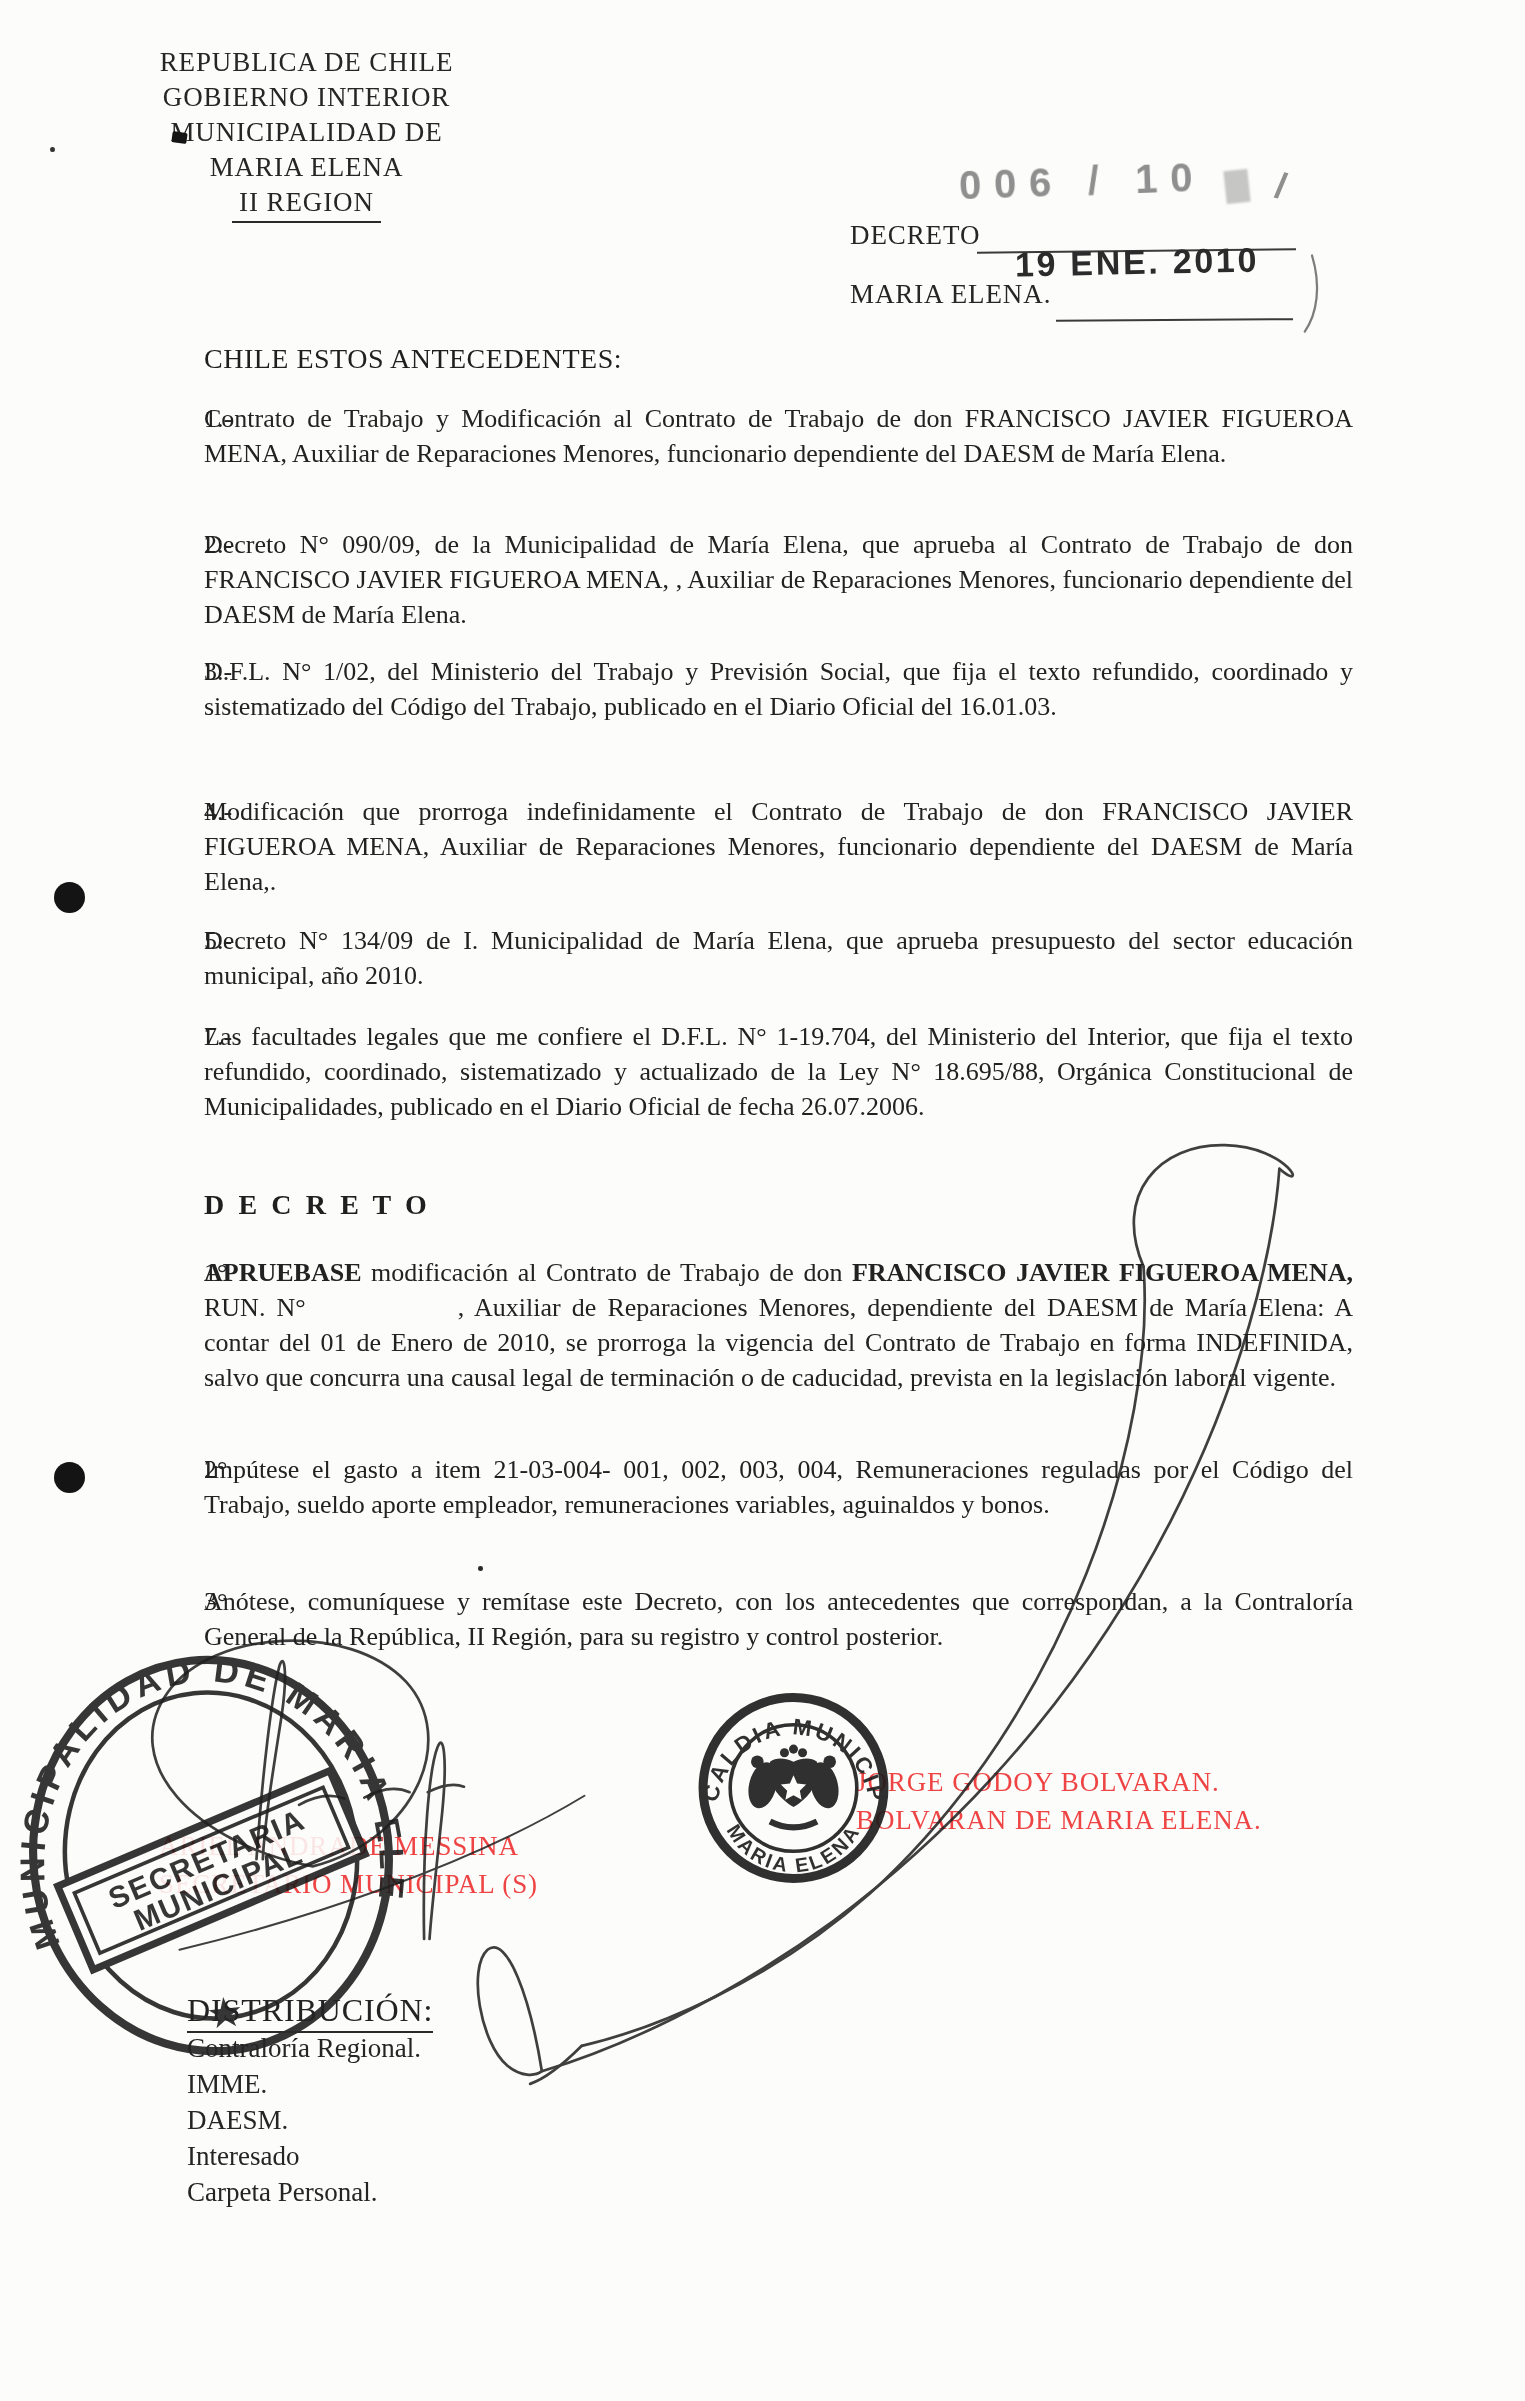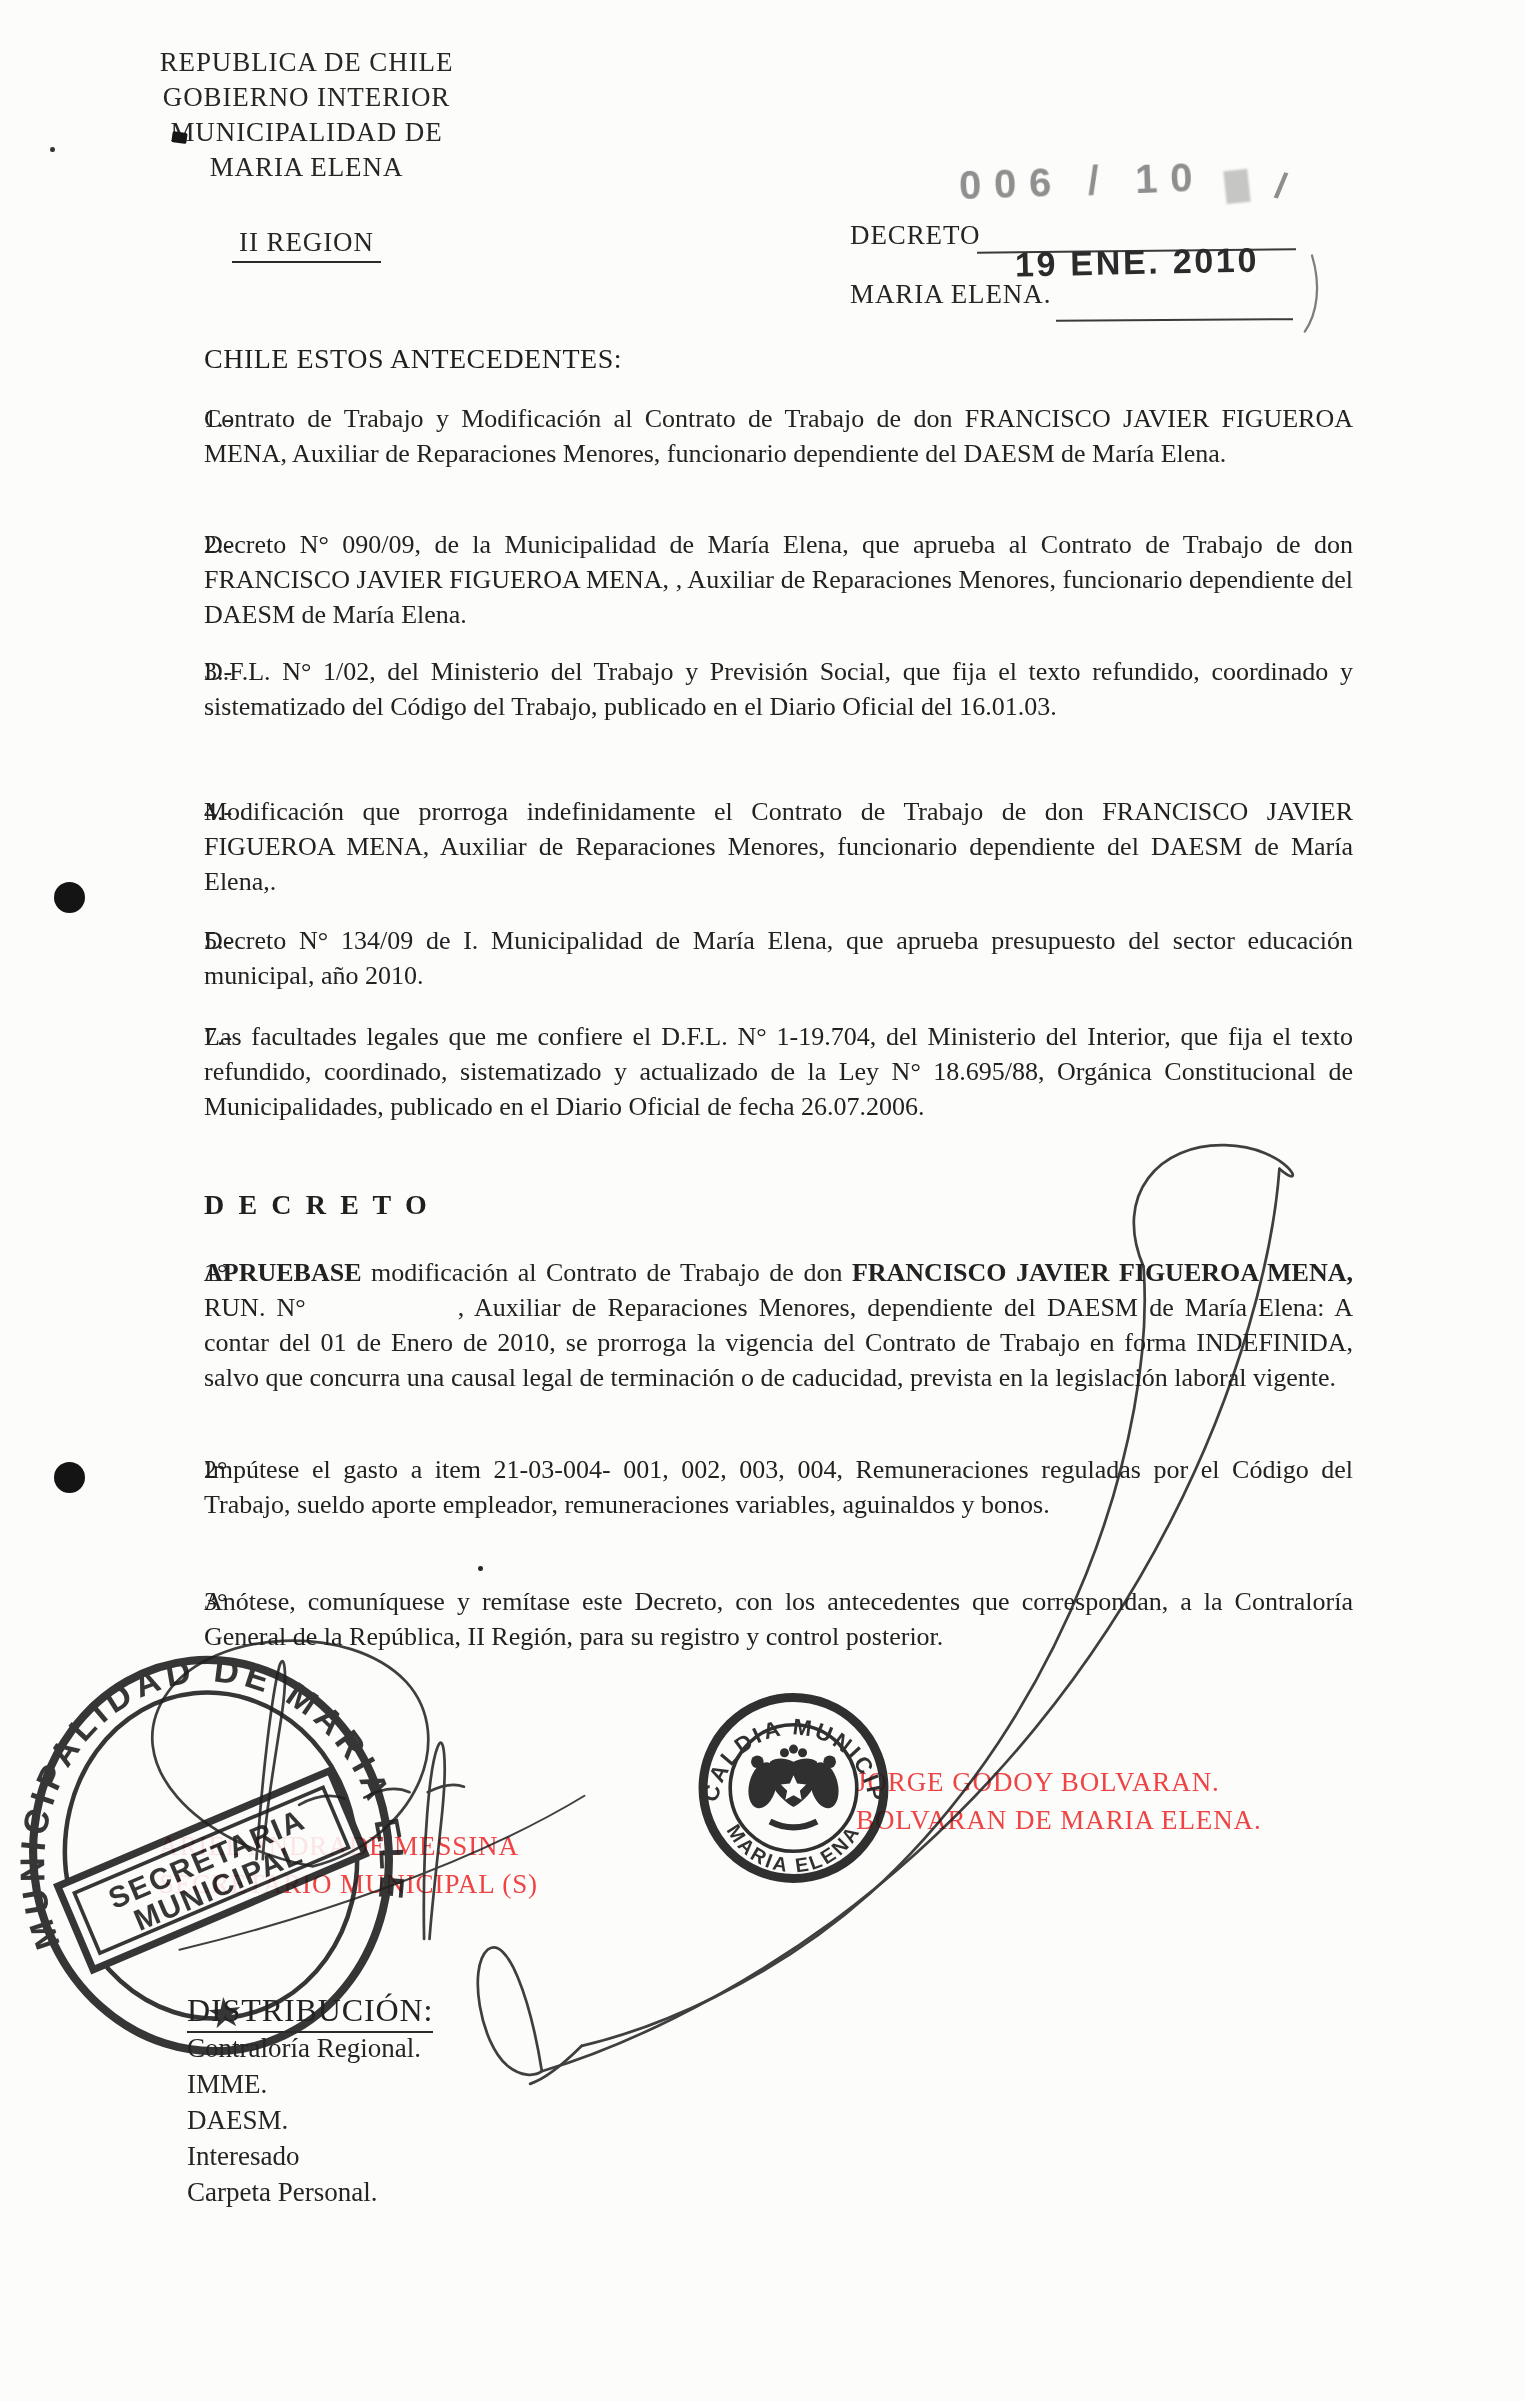--- a/index.html
+++ b/index.html
@@ -5,21 +5,21 @@
   html,body{margin:0;padding:0;background:#e8e8e6;}
   .page{
     position:relative;width:1525px;height:2401px;margin:0 auto;
     background:#fcfcfb;overflow:hidden;
     font-family:"Liberation Serif","DejaVu Serif",serif;color:#222;
   }
   .abs{position:absolute;}
   
   .letterhead{left:116px;top:45px;width:381px;text-align:center;
     font-size:27px;line-height:35px;color:#262626;letter-spacing:0.9px;}
-  .letterhead .ul{display:inline-block;border-bottom:2.7px solid #2a2a2a;padding:0 7.2px 0.9px;margin-top:40px;}
+  .letterhead .ul{display:inline-block;border-bottom:2.7px solid #2a2a2a;padding:0 7.2px 0.9px;}
   .mark-sq{left:172px;top:132px;width:14.5px;height:11px;background:#151515;border-radius:1.8px;transform:rotate(8deg);}
   .mark-dot{left:50px;top:147px;width:4.5px;height:5.4px;background:#333;border-radius:50%;}
   
   .h-label{font-size:27px;color:#262626;letter-spacing:0.9px;}
   .h-line{height:0;border-bottom:2.3px solid #3a3a3a;}
   .stamp-num{font-family:"Liberation Sans","DejaVu Sans",sans-serif;font-weight:bold;
     font-size:40px;color:#8f8f8f;letter-spacing:12.7px;transform:rotate(-2deg);filter:blur(0.4px);}
   .stamp-smudge{width:23.6px;height:33px;background:#9a9a9a;opacity:.55;filter:blur(1.1px);transform:rotate(-6deg);}
   .stray-slash{font-family:"Liberation Sans",sans-serif;font-size:36px;color:#8f8f8f;transform:rotate(12deg);font-weight:bold;}
   .stamp-date{font-family:"Liberation Sans","DejaVu Sans",sans-serif;font-weight:bold;

